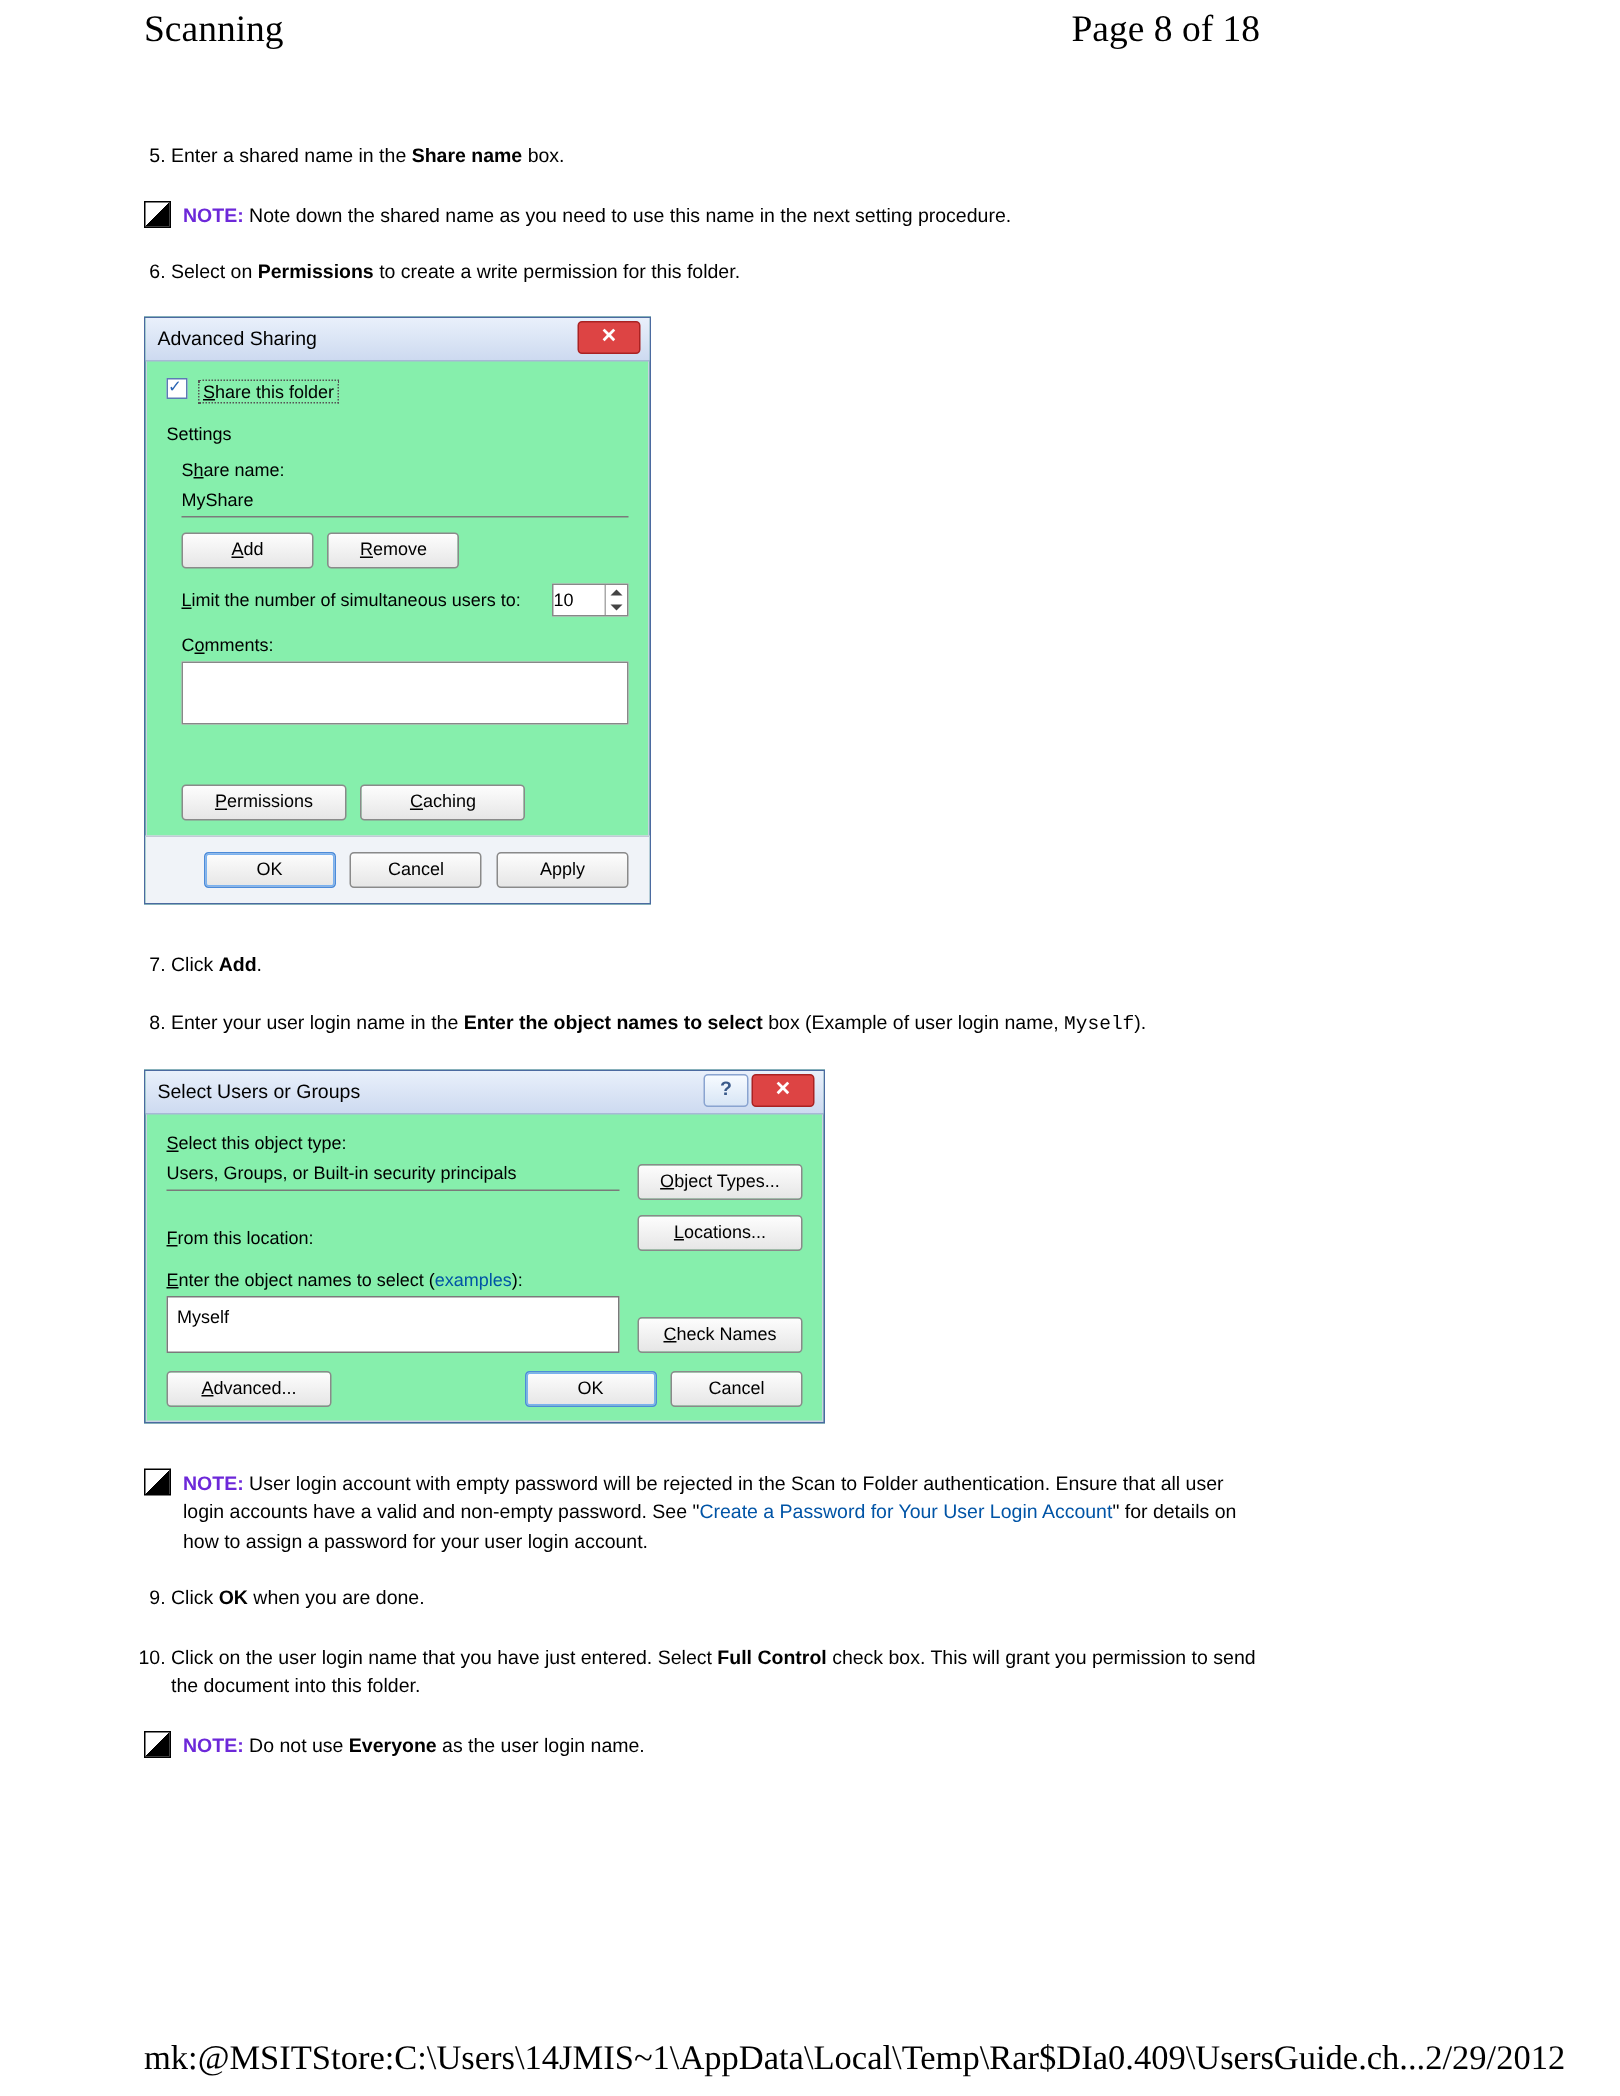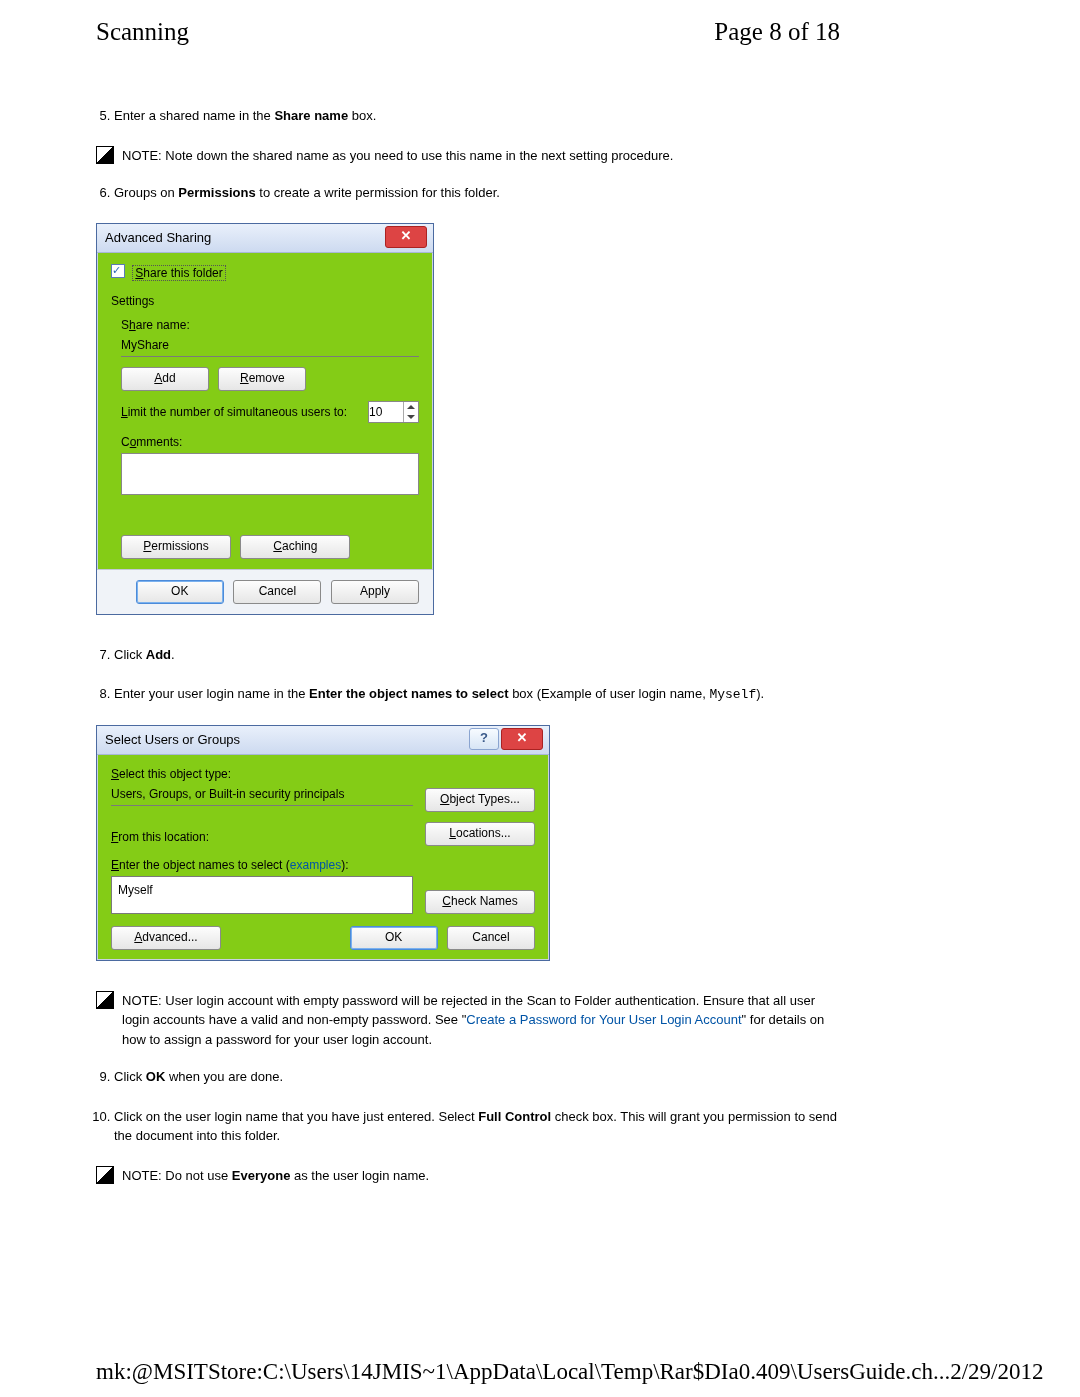--- a/index.html
+++ b/index.html
@@ -1,29 +1,29 @@
 <!DOCTYPE html>
 <html><head>
 <meta charset="utf-8">
 <style>
   html,body{margin:0;padding:0;background:#fff;font-family:Verdana,Arial,sans-serif;color:#000}
-  .page{width:936px;min-height:1397px;position:relative;box-sizing:border-box;padding:12px 96px}
+  .page{width:936px;min-height:1397px;position:relative;box-sizing:border-box;padding:0 96px}
   .topbar{display:flex;justify-content:space-between;font-family:"Times New Roman",serif;font-size:25px;padding-top:6px}
   .content{font-size:13px;line-height:1.5;padding-top:60px}
   ol.steps{list-style:decimal;padding-left:18px;margin:0}
   ol.steps>li{margin-bottom:20px}
   .bold{font-weight:700}
   .mono{font-family:"Courier New",monospace}
   .note{display:flex;margin:18px 0}
   .note-icon{width:18px;height:18px;border:1px solid #000;margin-right:8px;flex:none;background:linear-gradient(135deg,#fff 49%,#000 50%);box-sizing:border-box}
   .note-body{flex:1}
-  .note-label{color:#000000;font-weight:400}
+  .note-label{color:#6d28d9;font-weight:700}
   a.link{color:#0054a6;}
   
-  .dialog{position:relative;border:1px solid #4b6aa0;background:#84cc16;box-shadow:0 0 0 1px #c9d2e2 inset}
+  .dialog{position:relative;border:1px solid #4b6aa0;background:#86efac;box-shadow:0 0 0 1px #c9d2e2 inset}
   .dlg-title{height:28px;background:linear-gradient(#e9f0fb,#cddaf0);border-bottom:1px solid #a8b8d6;padding:0 8px;display:flex;align-items:center;font-size:13px;color:#000}
   .dlg-close{position:absolute;top:2px;right:6px;width:40px;height:20px;border-radius:3px;background:#d44;border:1px solid #a22;color:#fff;font-weight:700;text-align:center;line-height:18px;font-size:13px}
   .dlg-help{position:absolute;top:2px;right:50px;width:28px;height:20px;border-radius:3px;background:linear-gradient(#f7fbff,#d7e5f5);border:1px solid #8aa4d0;color:#3a5a8a;text-align:center;line-height:18px;font-size:13px;font-weight:700}
   .dlg-body{padding:10px 14px;font-size:12px}
   .btn{display:inline-block;min-width:70px;height:22px;line-height:20px;text-align:center;background:linear-gradient(#fdfdfd,#e6e6e6);border:1px solid #8a8a8a;border-radius:3px;font-size:12px;padding:0 8px}
   .btn.wide{min-width:92px}
   .field-line{border-bottom:1px solid #7a7a7a;padding:2px 0;margin-bottom:6px}
   .input-box{border:1px solid #7a7a7a;background:#fff;padding:4px 6px;font-size:12px;margin-top:2px}
   .u{text-decoration:underline}
   
@@ -65,21 +65,21 @@
       </li>
     </ol>
 
     <div class="note">
       <div class="note-icon"></div>
       <div class="note-body"><span class="note-label">NOTE:</span><span> Note down the shared name as you need to use this name in the next setting procedure.</span></div>
     </div>
 
     <ol class="steps" start="6">
       <li>
-        <span>Groups on </span><span class="bold">Permissions</span><span> to create a write permission for this folder.</span>
+        <span>Select on </span><span class="bold">Permissions</span><span> to create a write permission for this folder.</span>
       </li>
     </ol>
 
     <div class="dialog adv">
       <div class="dlg-title">Advanced Sharing</div>
       <div class="dlg-close">✕</div>
       <div class="dlg-body">
         <div style="margin-bottom:10px">
           <span class="chk"></span>
           <span style="border:1px dotted #555;padding:0 2px"><span class="u">S</span>hare this folder</span>

